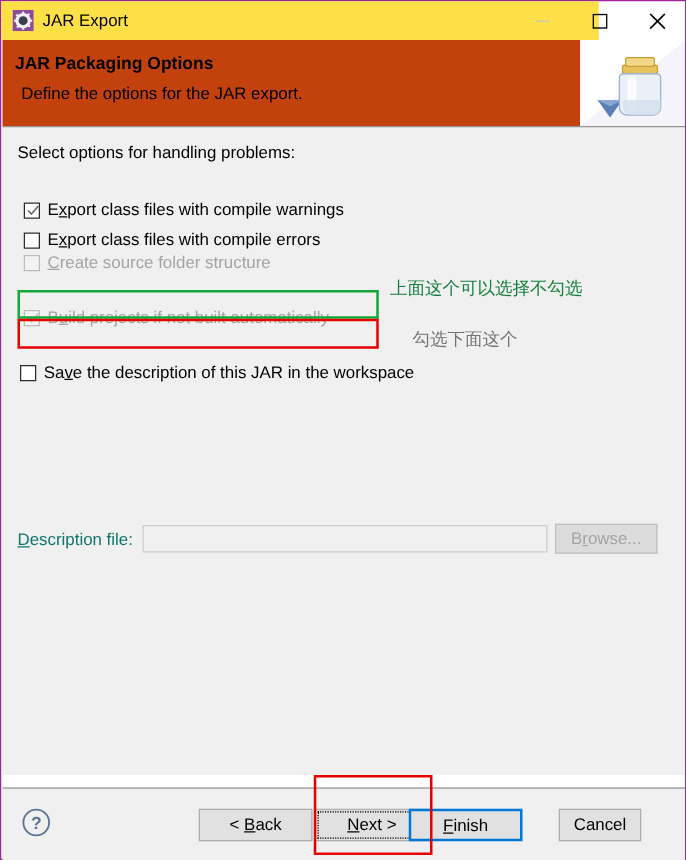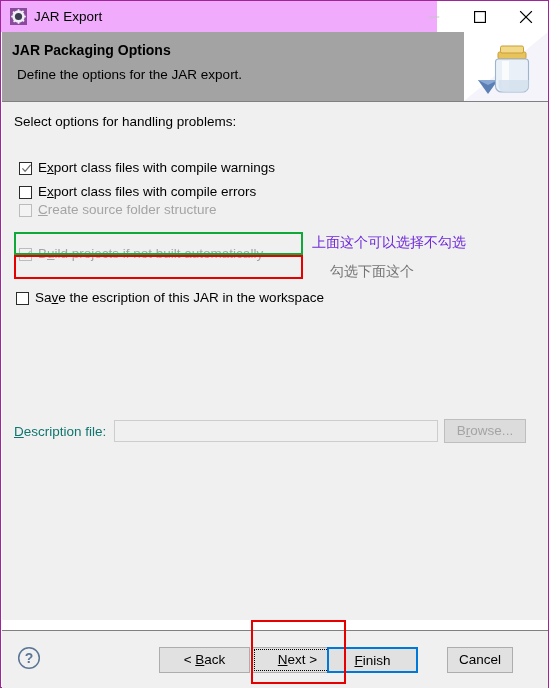--- a/index.html
+++ b/index.html
@@ -22,23 +22,23 @@
     height: 688px;
     box-sizing: border-box;
     border: 1px solid #a0249b;
     background: #ffffff;
   }
 
   
   #titlebar {
     position: absolute;
     left: 0; top: 0;
-    width: 436px;
+    width: 478px;
     height: 31px;
-    background: #f0abfc;
+    background: #fde047;
   }
   #app-icon {
     position: absolute;
     left: 9px; top: 7px;
     width: 17px; height: 17px;
   }
   #title-text {
     position: absolute;
     left: 33px; top: 7px;
     font-size: 13.5px;
@@ -56,21 +56,21 @@
   #btn-min  { left: 410px; }
   #btn-max  { left: 456px; }
   #btn-close{ left: 502px; }
 
   
   #header {
     position: absolute;
     left: 1px; top: 31px;
     width: 546px;
     height: 69px;
-    background: #a3a3a3;
+    background: #c2410c;
     overflow: hidden;
   }
   #header-title {
     position: absolute;
     left: 10px; top: 10px;
     font-size: 14px;
     font-weight: bold;
     color: #000000;
     white-space: nowrap;
   }
@@ -231,21 +231,21 @@
   #anno-green-box { left: 12px;  top: 130px; width: 289px; height: 23px; border: 2px solid #10a838; }
   #anno-red-box   { left: 12px;  top: 153px; width: 289px; height: 24px; border: 2px solid #e60000; }
   #anno-next-box  { left: 250px; top: 619px; width: 95px;  height: 64px; border: 2px solid #e60000; }
 
   .anno-text {
     position: absolute;
     font-family: "Liberation Sans", sans-serif;
     font-size: 14px;
     white-space: nowrap;
   }
-  #anno-green-text { left: 310px; top: 132px; color: #6d28d9; }
+  #anno-green-text { left: 310px; top: 120px; color: #15803d; }
   #anno-red-text   { left: 328px; top: 161px; color: #737373; }
 </style>
 </head>
 <body>
 
 <div id="dialog">
 
   <div id="titlebar">
     <span id="app-icon">
       <svg width="17" height="17" viewBox="0 0 17 17">
@@ -330,21 +330,21 @@
       <span class="cbbox disabled">
         <svg class="tick" viewBox="0 0 11 11">
           <polyline points="1.4,5.4 4.1,8.3 9.6,1.9" fill="none" stroke="#bdbdbd" stroke-width="1.3"></polyline>
         </svg>
       </span>
       <span class="cblabel disabled"><span>B</span><span class="mn">u</span><span>ild projects if not built automatically</span></span>
     </div>
 
     <div class="cbrow" style="left:14px; top:187px;">
       <span class="cbbox"></span>
-      <span class="cblabel"><span>Sa</span><span class="mn">v</span><span>e the escription of this JAR in the workspace</span></span>
+      <span class="cblabel"><span>Sa</span><span class="mn">v</span><span>e the description of this JAR in the workspace</span></span>
     </div>
 
     <div id="desc-label"><span></span><span class="mn">D</span><span>escription file:</span></div>
 
     <input id="desc-input" type="text" disabled="" value="" style="">
 
     <div id="browse-btn"><span>B</span><span class="mn">r</span><span>owse...</span></div>
 
     <div class="anno-box" id="anno-green-box"></div>
     <div class="anno-box" id="anno-red-box"></div>

